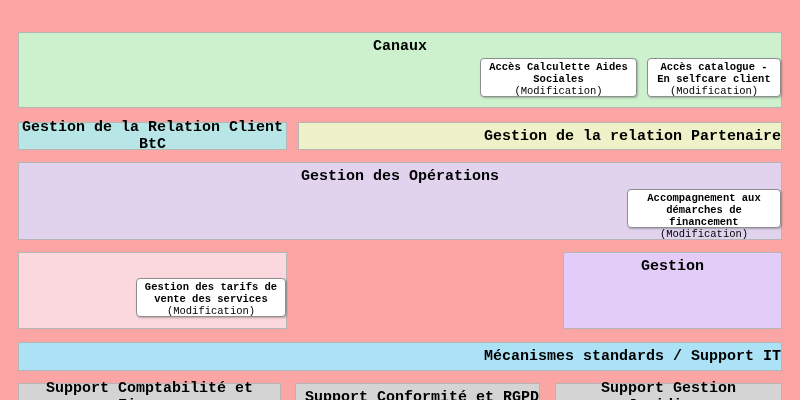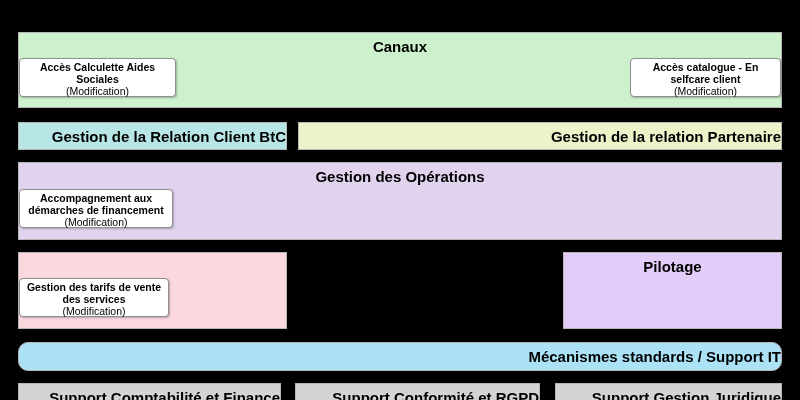--- a/index.html
+++ b/index.html
@@ -1,22 +1,22 @@
 <!DOCTYPE html>
 <html><head>
 <meta charset="utf-8">
 <style>
   html, body { margin: 0; padding: 0; background: #ffffff; }
   .canvas {
     position: relative;
     width: 800px;
     height: 400px;
     overflow: hidden;
-    background: #000000;
-    font-family: Liberation Sans, sans-serif;
+    background: #fca5a5;
+    font-family: Liberation Mono, monospace;
     color: #000000;
   }
   .blk {
     position: absolute;
     box-sizing: border-box;
     border: 1px solid #b6b6b6;
     text-align: center;
   }
   .blk .ttl {
     display: block;
@@ -30,59 +30,59 @@
     align-items: center;
     justify-content: flex-end;
     font-weight: bold;
     font-size: 15px;
   }
   .cards {
     position: absolute;
     left: 0;
     right: 0;
     display: flex;
-    justify-content: space-between;
-    gap: 3px;
+    justify-content: flex-end;
+    gap: 10px;
   }
   .card {
     box-sizing: border-box;
     height: 39px;
     background: #ffffff;
     border: 1px solid #8e8e8e;
     border-radius: 4px;
     box-shadow: 1px 1px 2px rgba(0,0,0,0.25);
     font-size: 10.5px;
     line-height: 12px;
     padding: 2px 3px 0 3px;
     text-align: center;
   }
   .card-name { font-weight: bold; }
   .card-note { font-weight: normal; }
 
   
   #blk-canaux       { left: 18px;  top: 32px;  width: 764px; height: 76px; }
   #blk-canaux .cards        { top: 25px; }
   #card-calculette  { width: 157px; }
-  #card-catalogue   { width: 151px; }
+  #card-catalogue   { width: 134px; }
 
   #blk-btc          { left: 18px;  top: 122px; width: 269px; height: 28px; }
   #blk-partenaire   { left: 298px; top: 122px; width: 484px; height: 28px; }
 
   #blk-operations   { left: 18px;  top: 162px; width: 764px; height: 78px; }
   #blk-operations .cards    { top: 26px; }
   #card-accompagnement { width: 154px; }
 
   #blk-referentiels { left: 18px;  top: 252px; width: 269px; height: 77px; }
   #blk-referentiels .cards  { top: 25px; }
   #card-tarifs      { width: 150px; }
 
   #blk-pilotage     { left: 299px; top: 252px; width: 253px; height: 77px; }
   #blk-echanges     { left: 563px; top: 252px; width: 219px; height: 77px; }
 
-  #blk-supportit    { left: 18px;  top: 342px; width: 764px; height: 29px; border-radius: 10px; }
+  #blk-supportit    { left: 18px;  top: 342px; width: 764px; height: 29px; }
 
   #blk-compta       { left: 18px;  top: 383px; width: 263px; height: 28px; }
   #blk-conformite   { left: 295px; top: 383px; width: 245px; height: 28px; }
   #blk-juridique    { left: 555px; top: 383px; width: 227px; height: 28px; }
 </style>
 </head>
 <body>
 
 <div class="canvas">
 
@@ -122,21 +122,21 @@
     <div class="cards">
       <div class="card" id="card-tarifs">
         <div class="card-name">Gestion des tarifs de vente des services</div>
         <div class="card-note">(Modification)</div>
       </div>
     </div>
   </section>
 
 
   <section class="blk" id="blk-echanges" style="background: rgb(227, 204, 248);">
-    <span class="ttl">Pilotage</span>
+    <span class="ttl">Gestion</span>
   </section>
 
   <section class="blk bar" id="blk-supportit" style="background: rgb(171, 226, 245);">
     <span>Mécanismes standards / Support IT</span>
   </section>
 
   <section class="blk bar" id="blk-compta" style="background: rgb(212, 212, 212);">
     <span>Support Comptabilité et Finance</span>
   </section>
 

